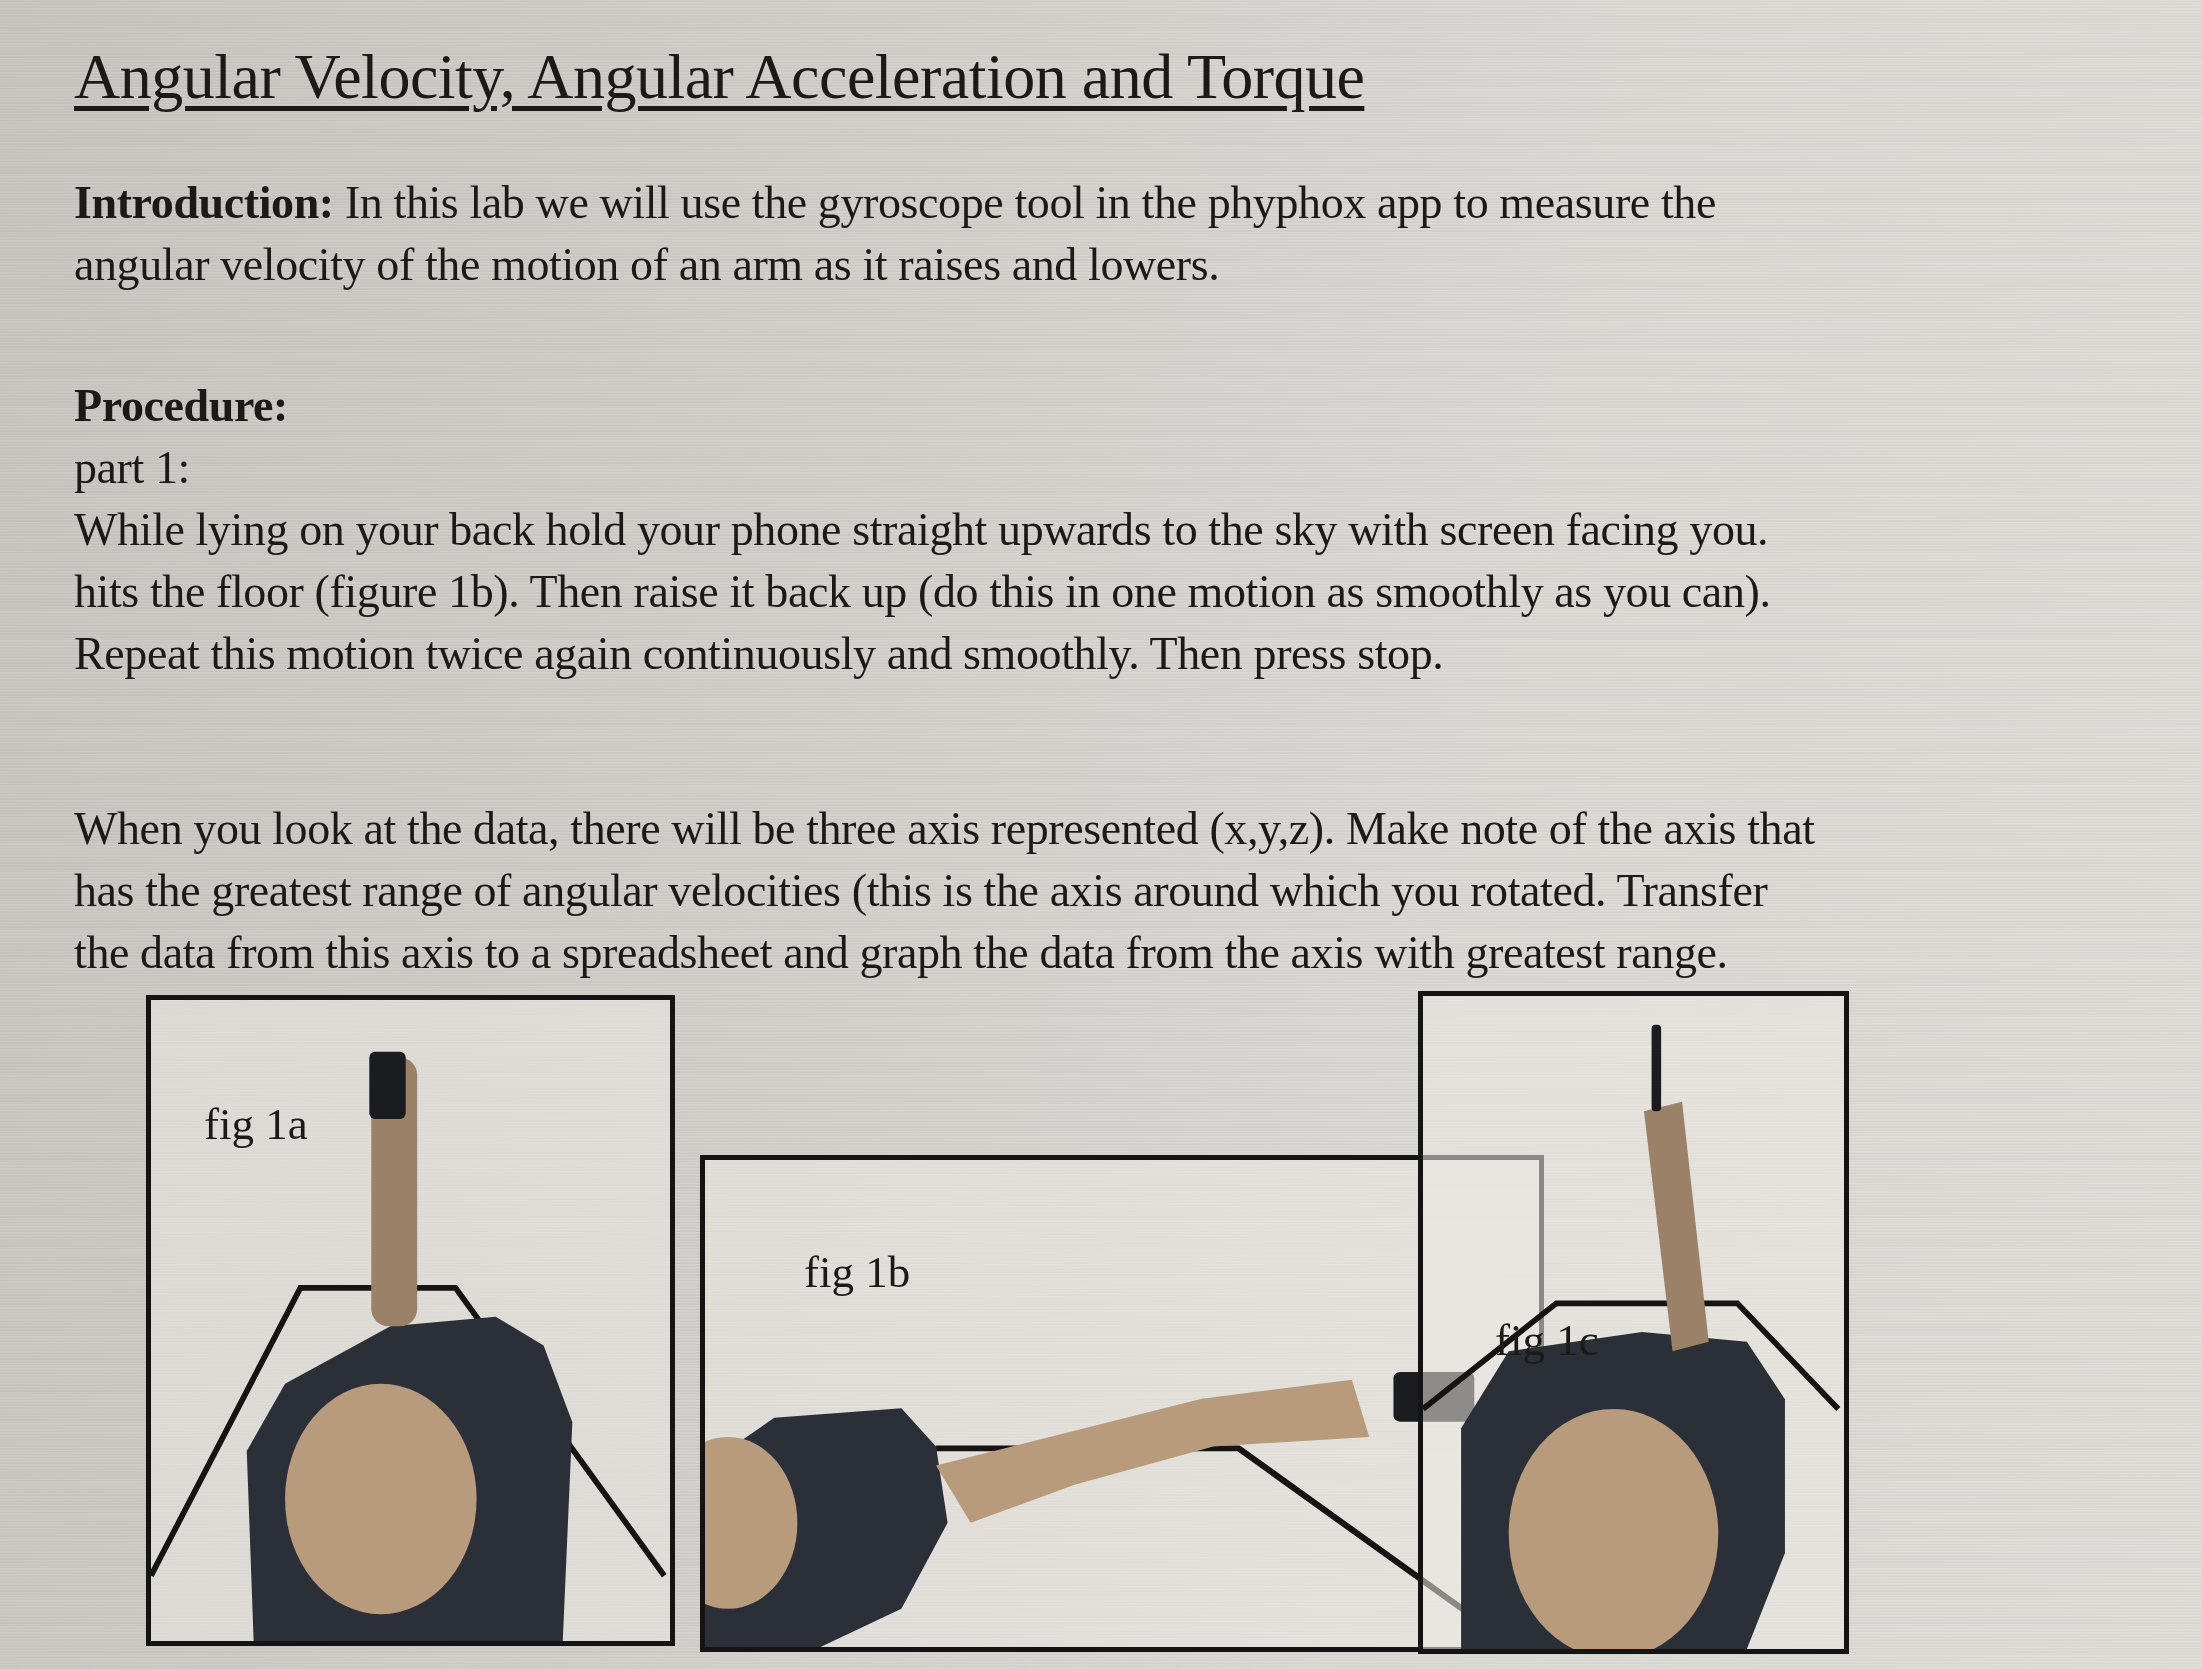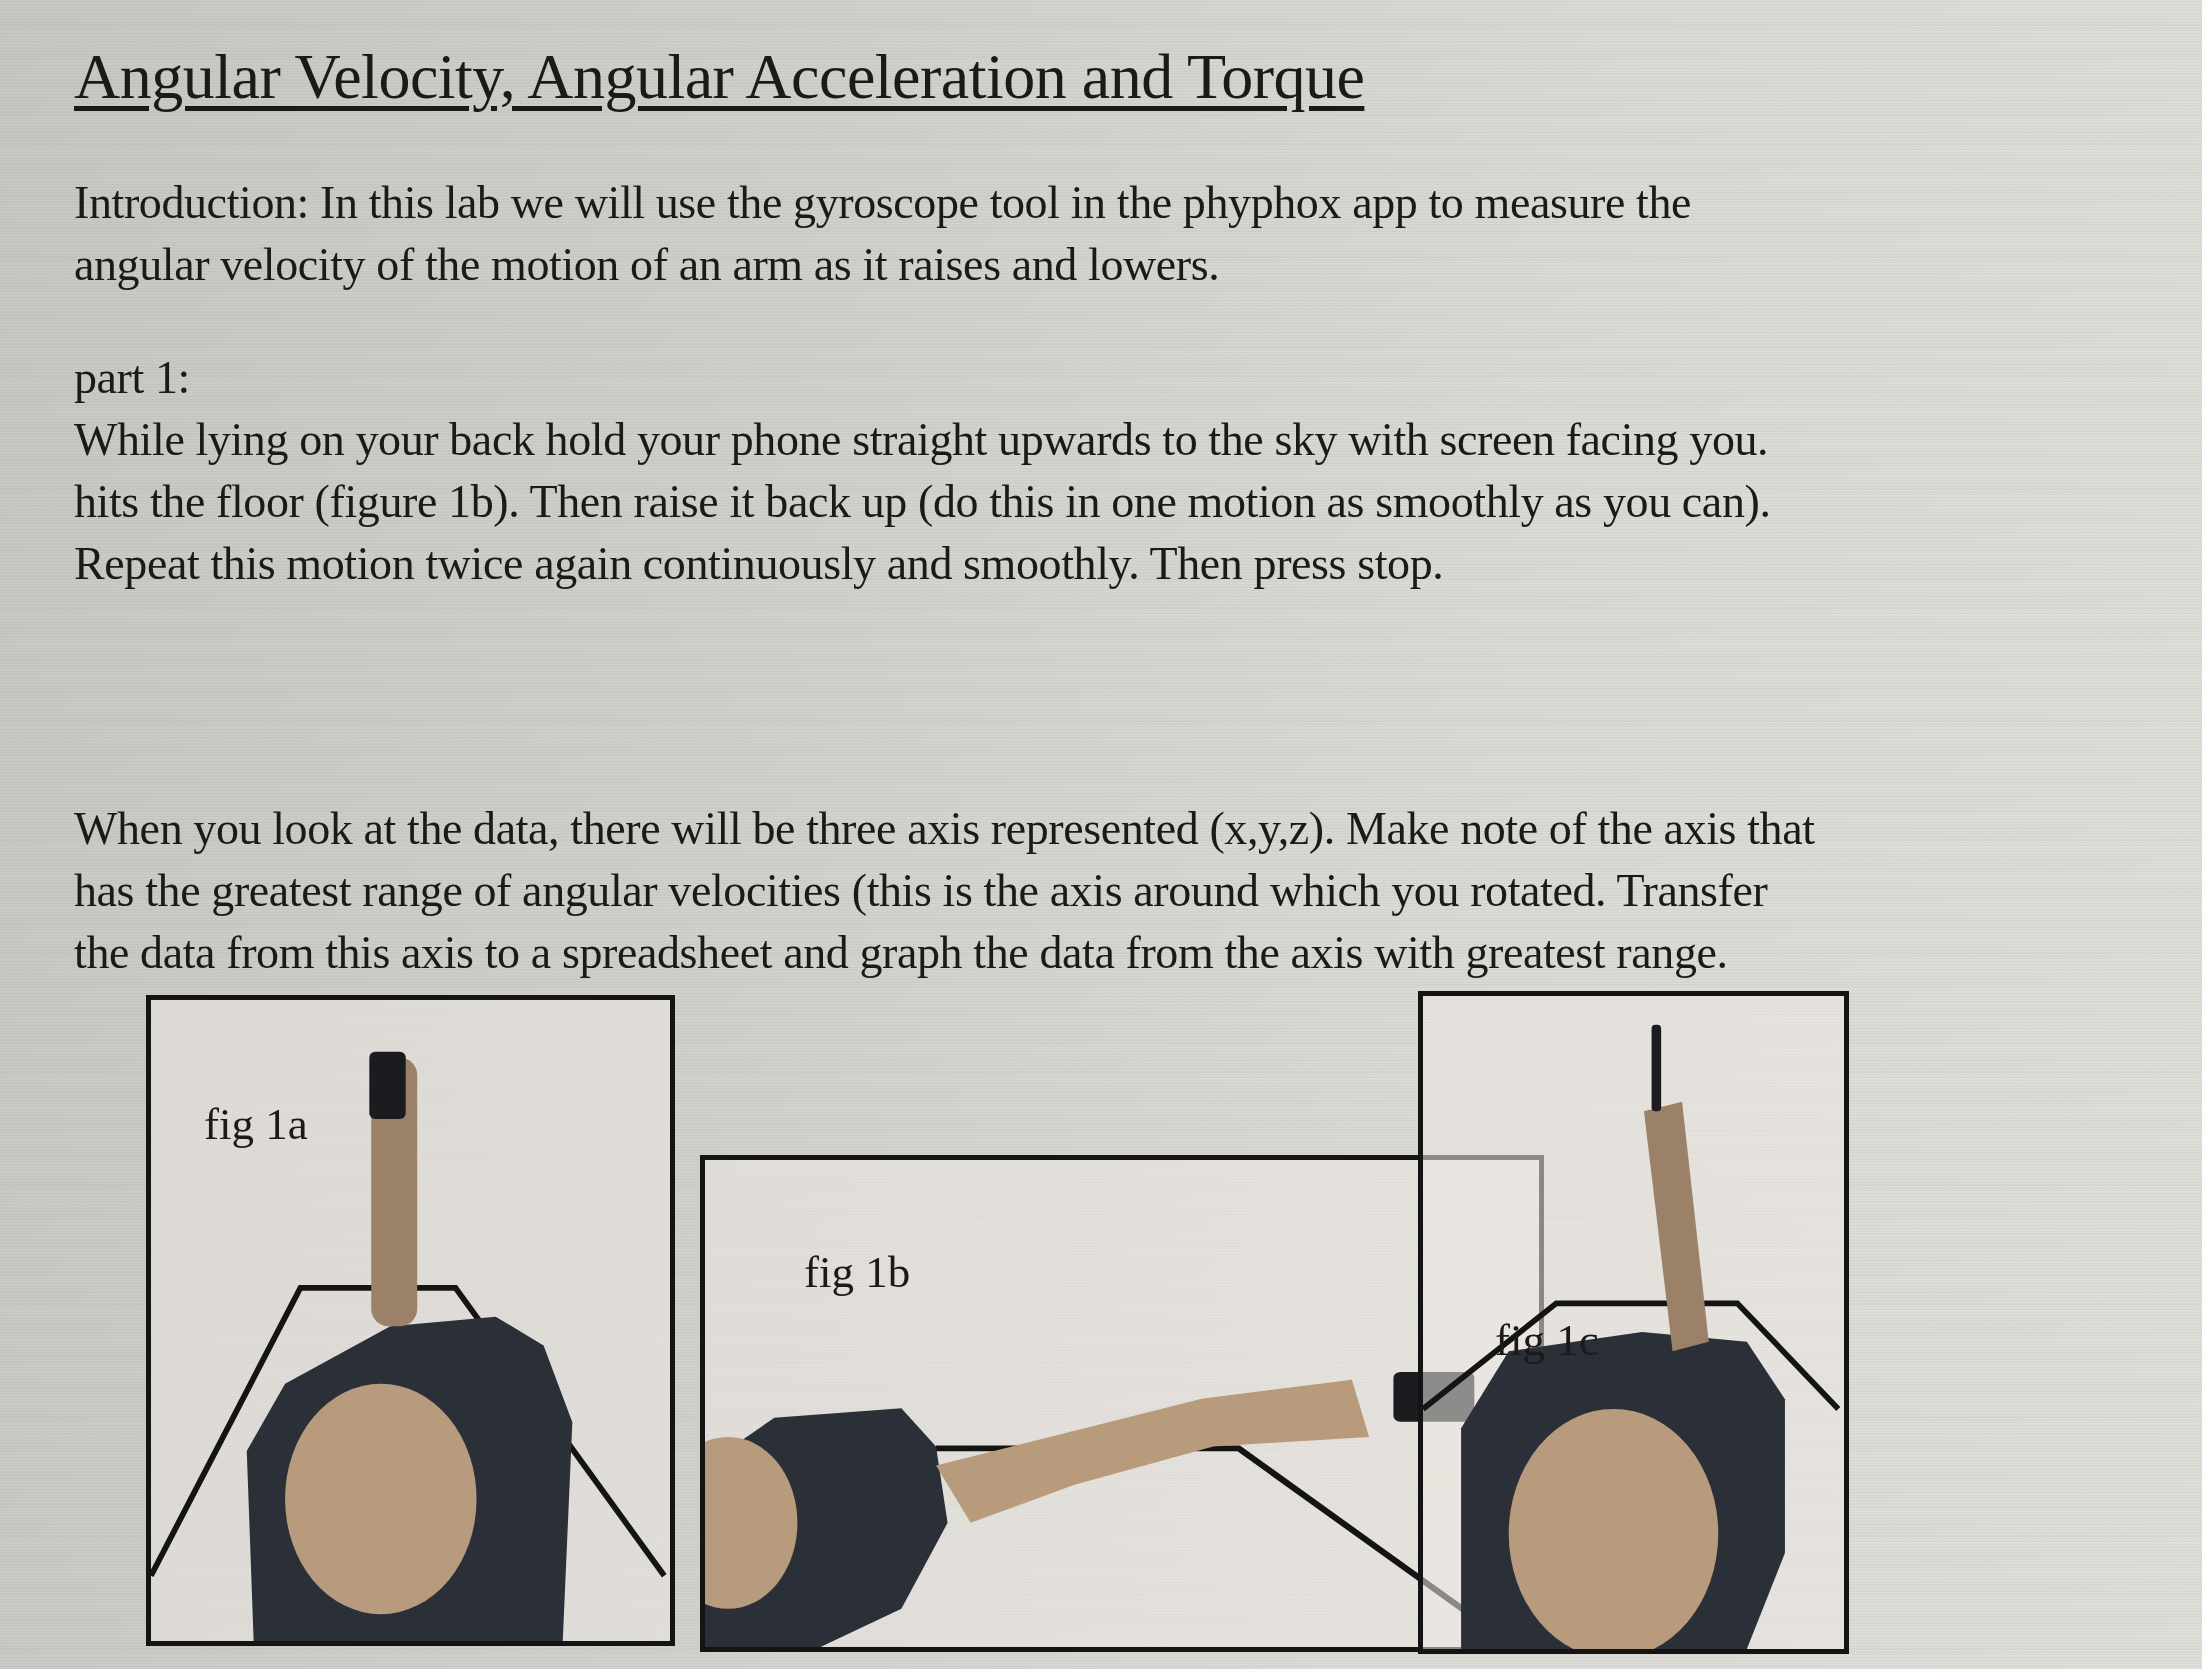--- a/index.html
+++ b/index.html
@@ -40,21 +40,21 @@
       letter-spacing: -0.5px;
       font-family: Liberation Serif, serif;
     }
     .para {
       position: absolute;
       left: 0;
       font-size: 46px;
       line-height: 62px;
       letter-spacing: -0.4px;
     }
-    .bold { font-weight: normal; margin-top: 28px; }
+    .bold { font-weight: bold; margin-top: 28px; }
     .line { display: block; white-space: nowrap; }
     .figure {
       position: absolute;
       border: 5.9px solid #141414;
       background: rgba(236,233,227,0.55);
       box-sizing: border-box;
       overflow: hidden;
       padding-left: 35px;
     }
     .fig-label {
@@ -78,20 +78,21 @@
 <div class="doc">
 
   <div class="title">Angular Velocity, Angular Acceleration and Torque</div>
 
   <div class="para" style="top:133px;">
     <span class="line"><span class="bold">Introduction:</span><span> In this lab we will use the gyroscope tool in the phyphox app to measure the</span></span>
     <span class="line">angular velocity of the motion of an arm as it raises and lowers.</span>
   </div>
 
   <div class="para" style="top:308px;">
+    <span class="line bold">Procedure:</span>
     <span class="line">part 1:</span>
     <span class="line">While lying on your back hold your phone straight upwards to the sky with screen facing you.</span>
     <span class="line">hits the floor (figure 1b). Then raise it back up (do this in one motion as smoothly as you can).</span>
     <span class="line">Repeat this motion twice again continuously and smoothly. Then press stop.</span>
   </div>
 
   <div class="para" style="top:759px;">
     <span class="line">When you look at the data, there will be three axis represented (x,y,z). Make note of the axis that</span>
     <span class="line">has the greatest range of angular velocities (this is the axis around which you rotated. Transfer</span>
     <span class="line">the data from this axis to a spreadsheet and graph the data from the axis with greatest range.</span>

